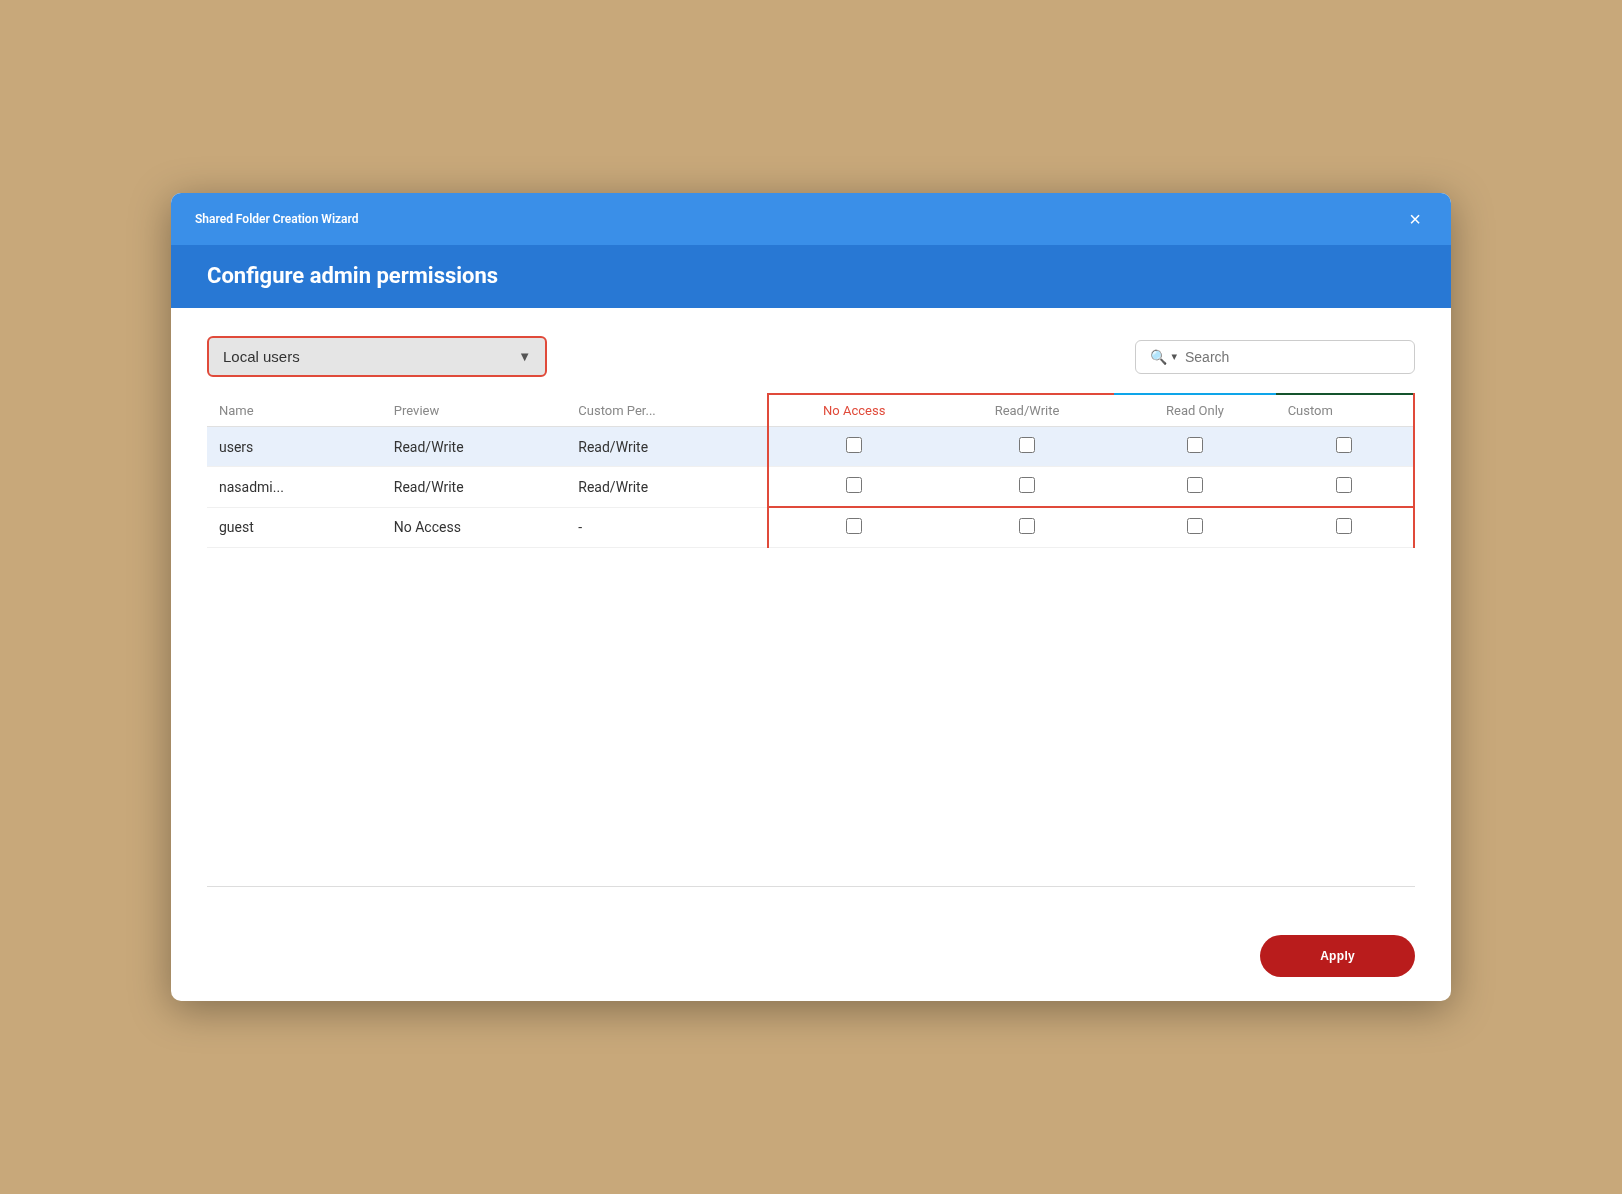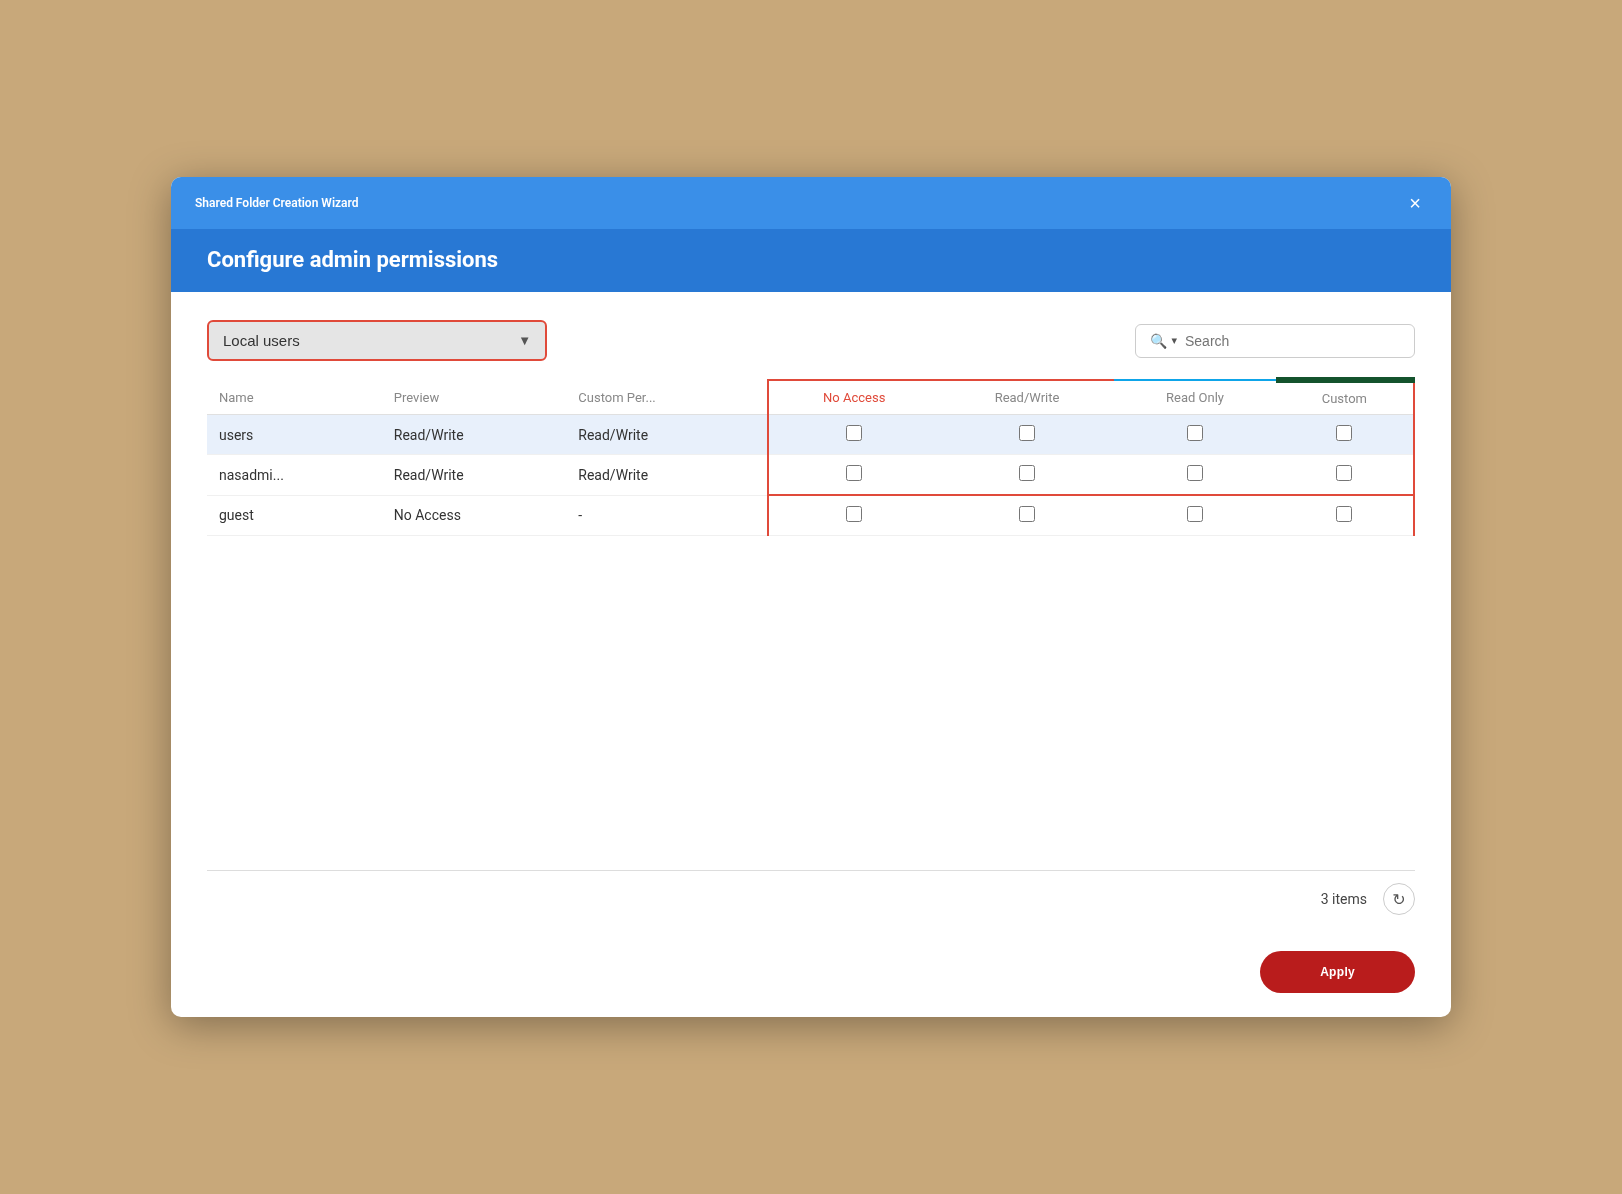--- a/index.html
+++ b/index.html
@@ -255,21 +255,21 @@
     <div style="position:relative;">
       <table class="table-container">
         <thead>
           <tr>
             <th>Name</th>
             <th>Preview</th>
             <th>Custom Per...</th>
             <th style="text-align:center; color:#e04a3a; border-left: 2px solid #e04a3a; border-top: 2px solid #e04a3a;">No Access</th>
             <th style="text-align:center; border-top: 2px solid #e04a3a;">Read/Write</th>
             <th style="text-align:center; border-top: 2px solid #0ea5e9;">Read Only</th>
-            <th style="text-align:center; border-right: 2px solid #e04a3a; border-top: 6px solid #14532d;">Custom</th>
+            <th style="border-right: 2px solid #e04a3a; border-top: 2px solid #14532d;">Custom</th>
           </tr>
         </thead>
         <tbody>
 
           <tr class="row-selected">
             <td>users</td>
             <td class="text-orange">Read/Write</td>
             <td class="text-orange">Read/Write</td>
             <td class="checkbox-cell" style="text-align:center; border-left: 2px solid #e04a3a;"><input type="checkbox" style=""></td>
             <td class="checkbox-cell" style="text-align:center;"><input type="checkbox" style=""></td>
@@ -296,24 +296,18 @@
             <td class="checkbox-cell" style="text-align:center;"><input type="checkbox" style=""></td>
             <td class="checkbox-cell" style="text-align:center; border-right: 2px solid #e04a3a;"><input type="checkbox" style=""></td>
           </tr>
         </tbody>
       </table>
     </div>
   </div>
 
   <div class="dialog-footer">
     <hr class="footer-sep">
-    <div class="footer-inner">
-      <span class="items-count">3 items</span>
-      <button class="refresh-btn">
-        <span>↻</span>
-      </button>
-    </div>
   </div>
 
   <div class="footer-actions">
     <button class="apply-btn">Apply</button>
   </div>
 </div>
 
 </body></html>

